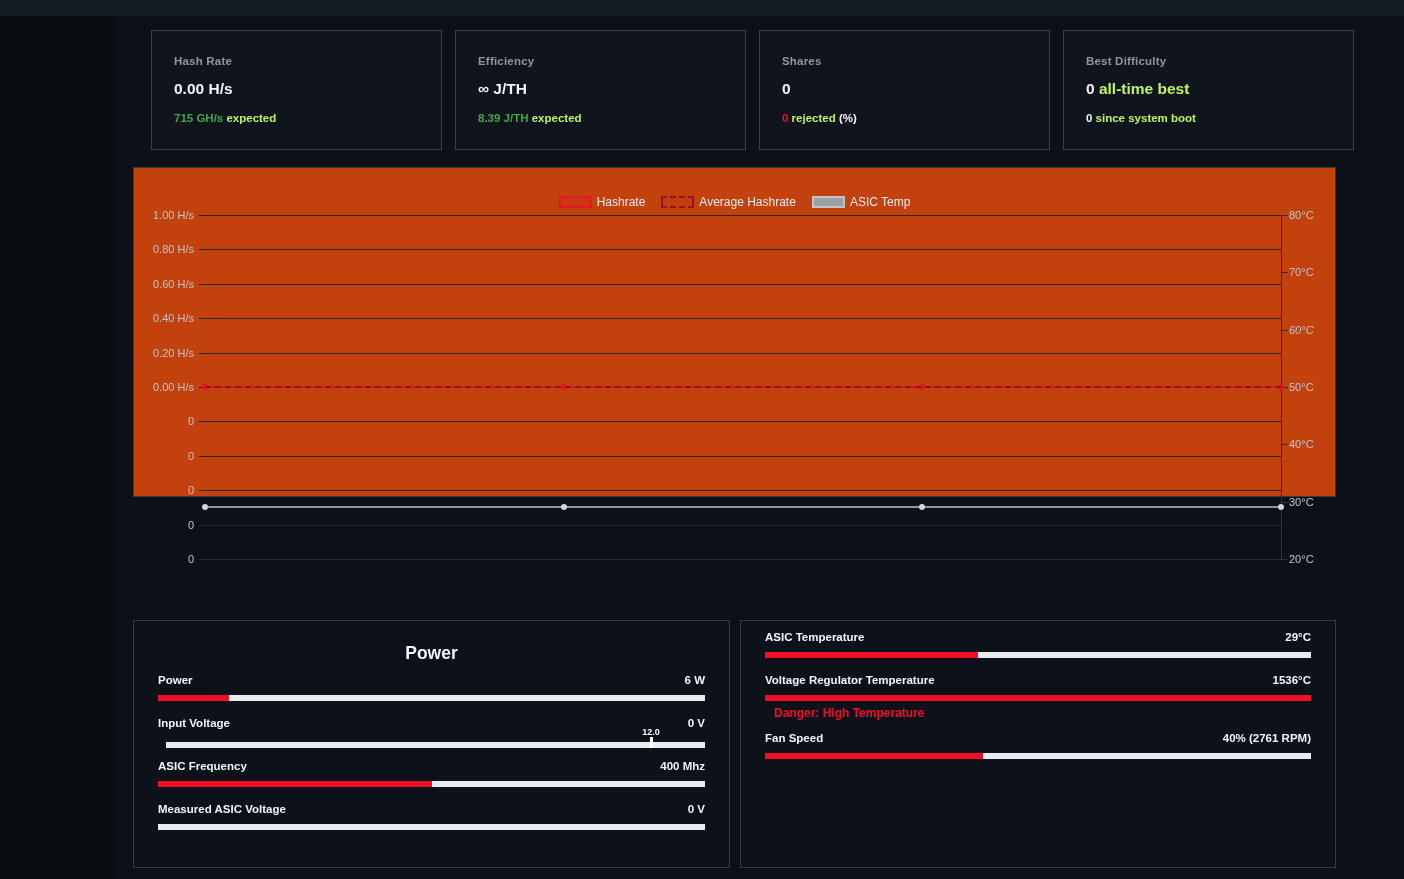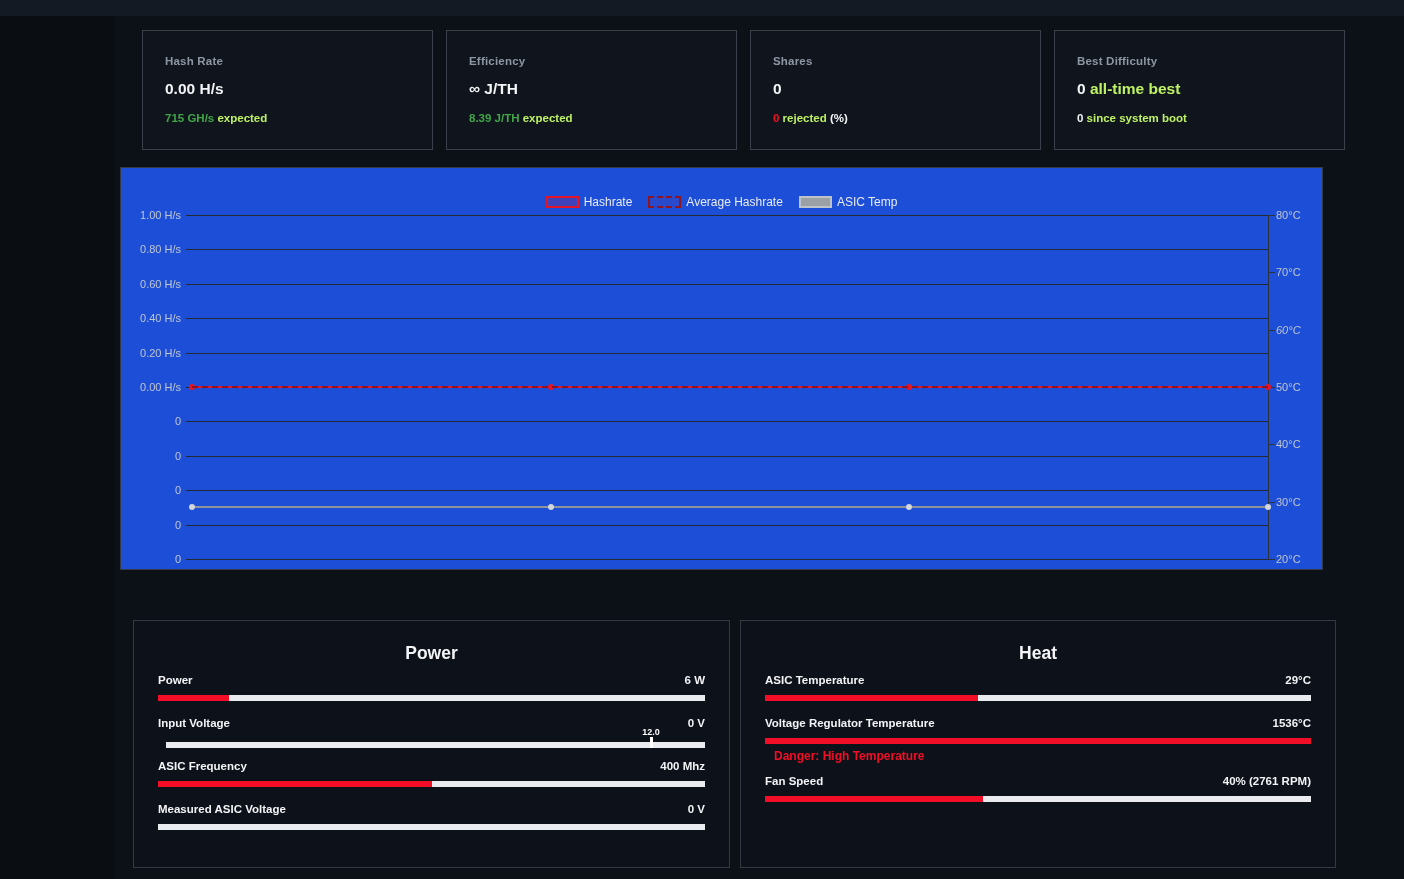--- a/index.html
+++ b/index.html
@@ -6,35 +6,35 @@
   html,body { background:#070a0f; }
   body { font-family:"Liberation Sans", sans-serif; }
   #page {
     position:relative; width:1404px; height:879px; overflow:hidden;
     background:#0c1017;
   }
   #topbar { position:absolute; left:0; top:0; width:1404px; height:16px; background:#141a23; }
   #left-gutter { position:absolute; left:0; top:16px; width:115px; height:863px; background:#0a0d12; }
 
   
-  #stat-cards { position:absolute; left:142px; top:30px; width:1203px; height:120px;
+  #stat-cards { position:absolute; left:151px; top:30px; width:1203px; height:120px;
     display:flex; justify-content:space-between; }
   .stat-card { width:291px; height:120px; background:#10151d; border:1px solid #3a414b;
     padding:24px 22px 0 22px; }
   .stat-label { font-size:11.5px; font-weight:bold; color:#8d97a4; letter-spacing:.2px; }
   .stat-value { margin-top:13px; font-size:15.5px; font-weight:bold; color:#f2f4f6; }
   .stat-sub { margin-top:14px; font-size:11.5px; font-weight:bold; }
   .t-white { color:#f2f4f6; }
   .t-gray  { color:#bef264; }
   .t-green { color:#42a648; }
   .t-red   { color:#f10e26; }
 
   
-  #chart-panel { position:absolute; left:120px; top:167px; width:1203px; height:403px;
-    background:#1d4ed8; border:1px solid #333a43; }
+  #chart-panel { position:absolute; left:133px; top:167px; width:1203px; height:330px;
+    background:#c2410c; border:1px solid #333a43; }
   #chart-legend { position:absolute; left:0; top:27px; width:100%; display:flex;
     justify-content:center; align-items:center; gap:16px; }
   .legend-item { display:flex; align-items:center; gap:5px; cursor:pointer; }
   .legend-swatch { width:33px; height:12px; }
   .sw-hashrate { background:rgba(241,14,38,.16); border:2px solid #e51427; }
   .sw-avg-hashrate { background:rgba(241,14,38,.06); border:2px dashed #8f1522; }
   .sw-asic-temp { background:#9aa0a6; border:2px solid #bfc3c8; }
   .legend-label { font-size:12px; color:#e9ebee; }
   #plot { position:absolute; left:0; top:0; width:100%; height:100%; }
   .gridline { position:absolute; height:1px; background:#232a33; }
@@ -196,21 +196,20 @@
           <span class="g-label">Measured ASIC Voltage</span>
           <span class="g-value">0 V</span>
         </div>
         <div class="g-bar">
           <div class="g-fill" style="width: 0%;"></div>
         </div>
       </div>
   </div>
 
   <div id="heat-panel" class="gauge-panel">
-    <div class="panel-title">Heat</div>
     <div class="panel-body">
         <div class="g-labels first">
           <span class="g-label">ASIC Temperature</span>
           <span class="g-value">29°C</span>
         </div>
         <div class="g-bar">
           <div class="g-fill" style="width: 39%;"></div>
         </div>
         <div class="g-labels">
           <span class="g-label">Voltage Regulator Temperature</span>

